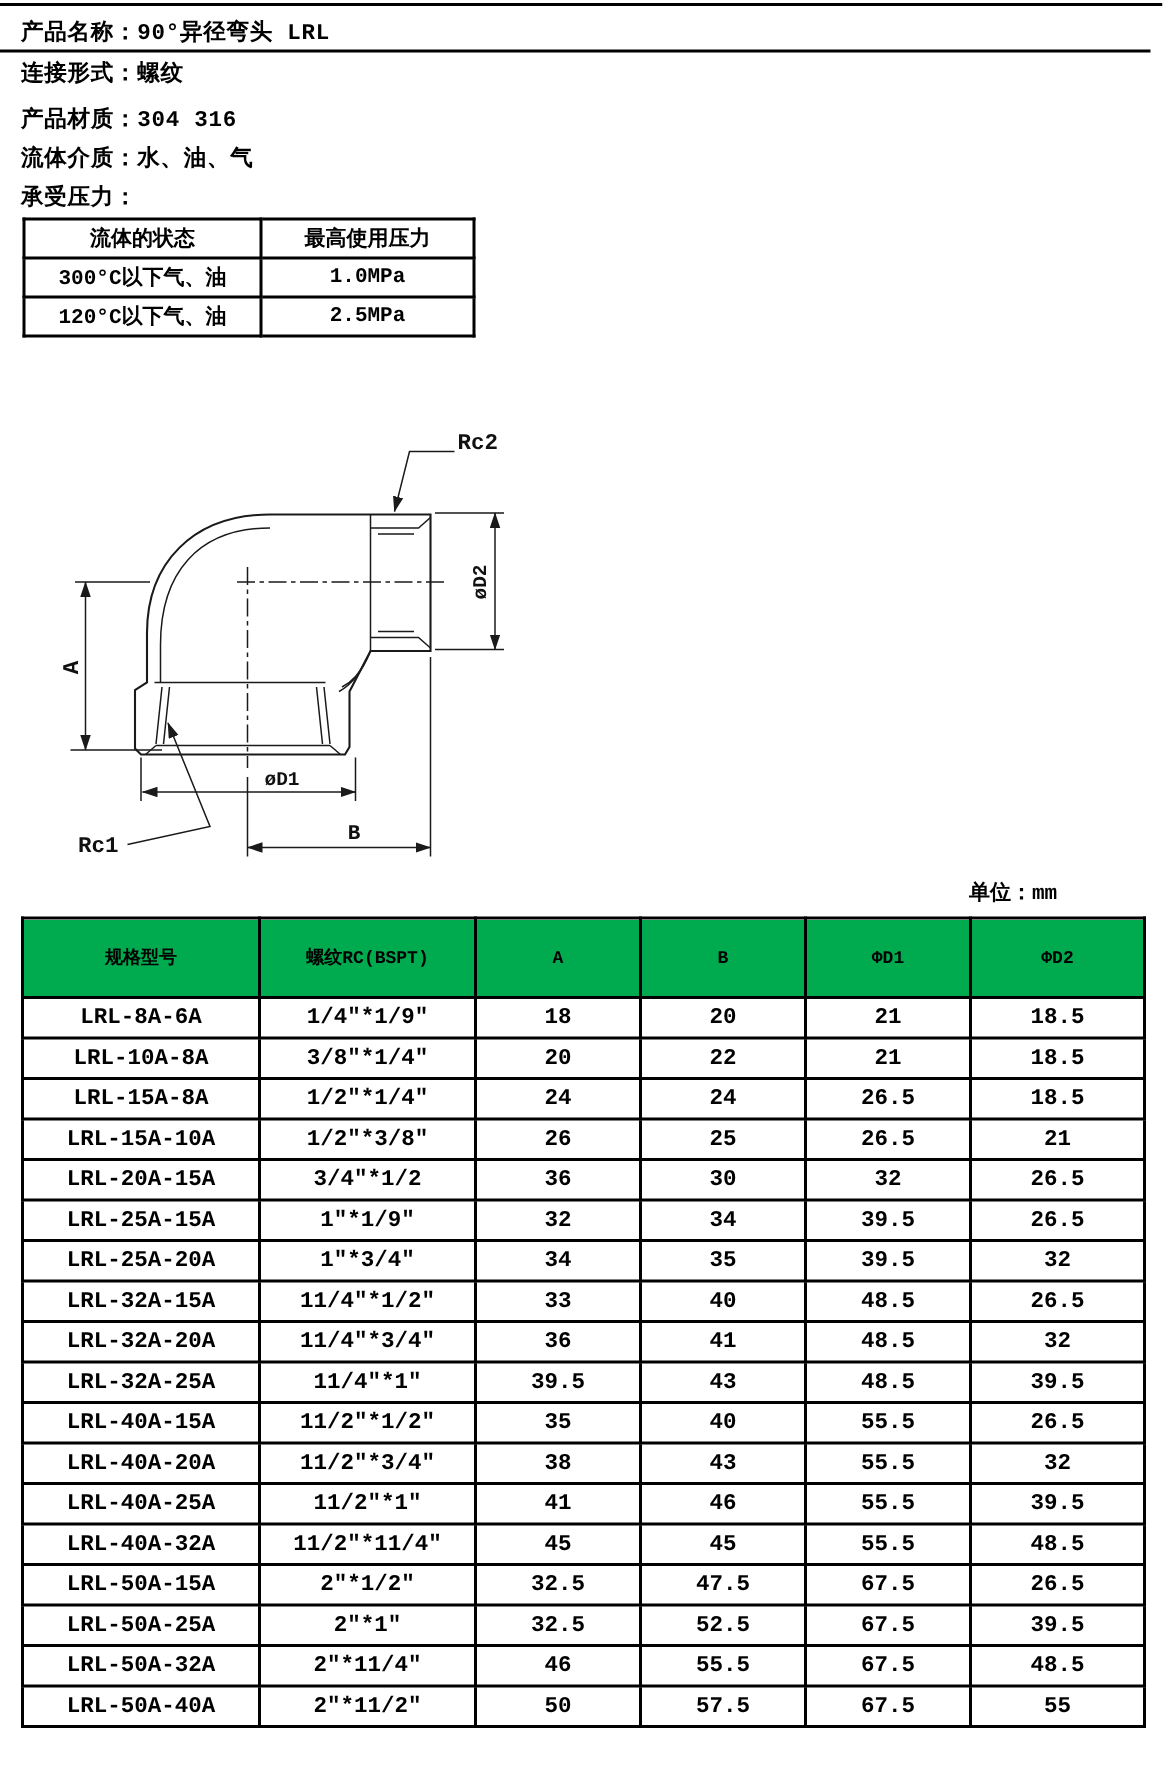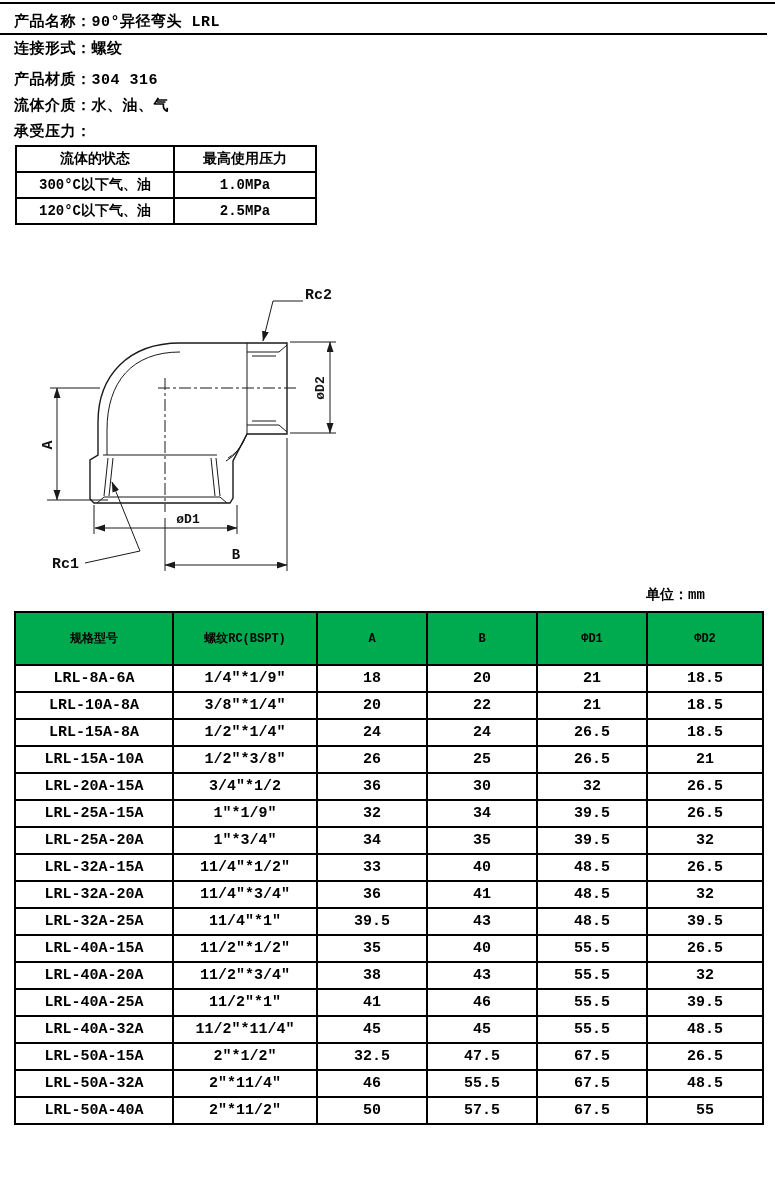--- a/index.html
+++ b/index.html
@@ -253,20 +253,28 @@
       </tr>
       <tr>
         <td>LRL-50A-15A</td>
         <td>2″*1/2″</td>
         <td>32.5</td>
         <td>47.5</td>
         <td>67.5</td>
         <td>26.5</td>
       </tr>
       <tr>
+        <td>LRL-50A-25A</td>
+        <td>2″*1″</td>
+        <td>32.5</td>
+        <td>52.5</td>
+        <td>67.5</td>
+        <td>39.5</td>
+      </tr>
+      <tr>
         <td>LRL-50A-32A</td>
         <td>2″*11/4″</td>
         <td>46</td>
         <td>55.5</td>
         <td>67.5</td>
         <td>48.5</td>
       </tr>
       <tr>
         <td>LRL-50A-40A</td>
         <td>2″*11/2″</td>

